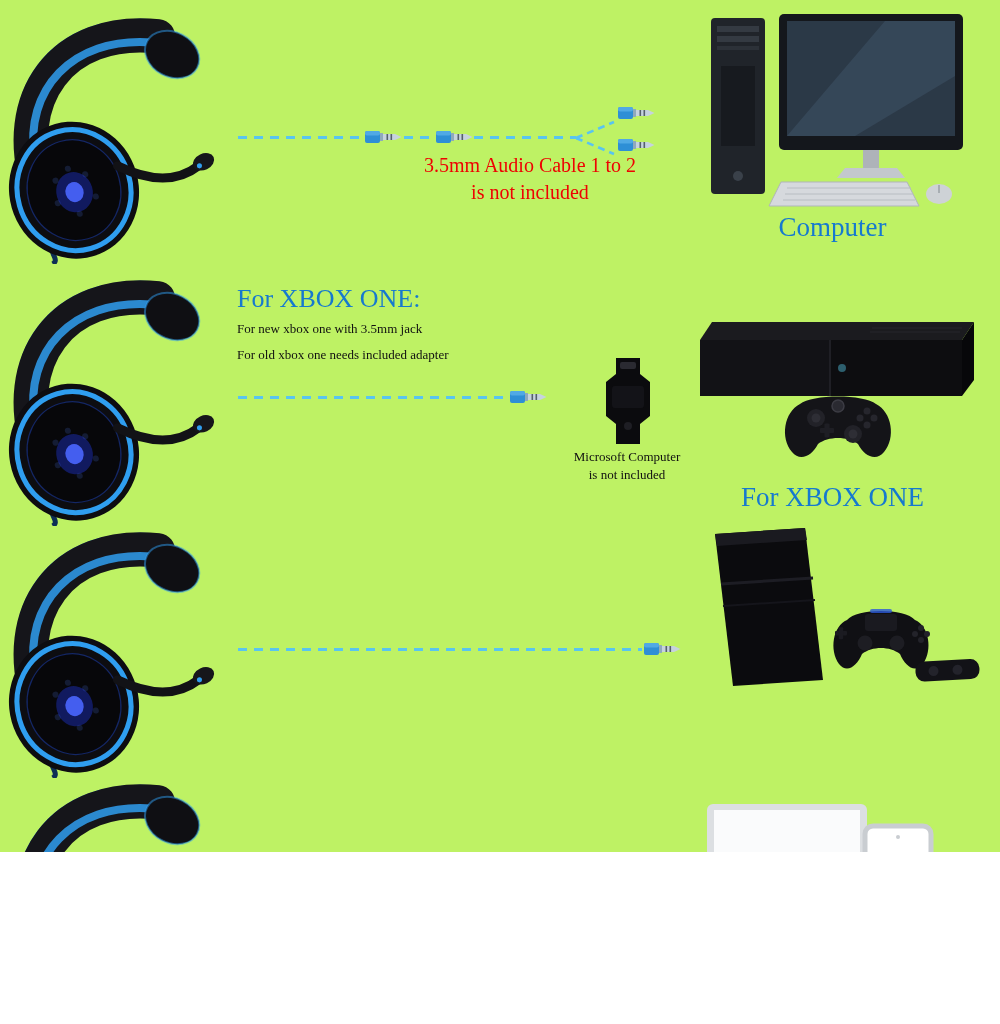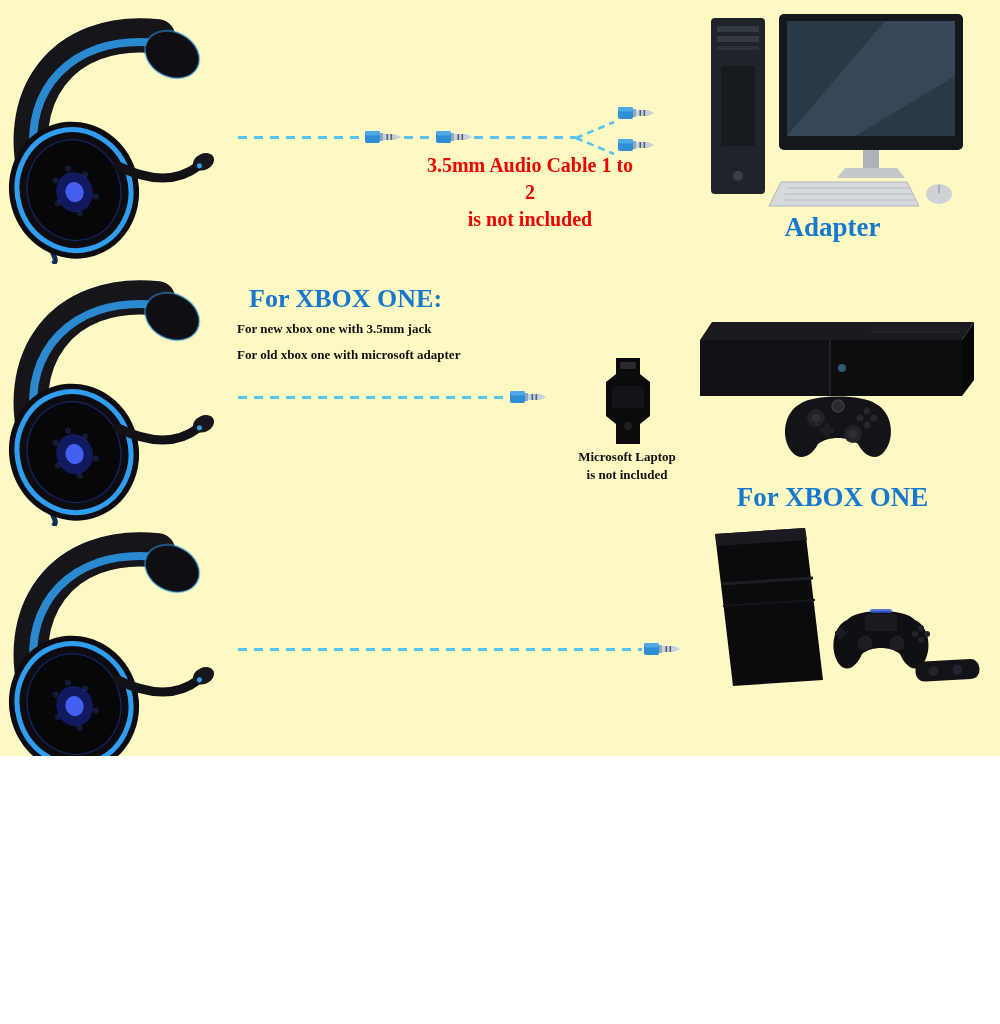--- a/index.html
+++ b/index.html
@@ -1,25 +1,25 @@
 <!DOCTYPE html>
 <html><head>
 <meta charset="utf-8">
 <style>
   html,body{margin:0;padding:0;background:#ffffff;}
-  .stage{position:relative;width:1000px;height:756px;background:#fef9c3;overflow:hidden;
-         font-family:"Liberation Serif",serif;font-weight:bold;}
+  .stage{position:relative;width:1000px;height:852px;background:#bef264;overflow:hidden;
+         font-family:"Liberation Serif",serif;}
   .abs{position:absolute;}
   .dash{position:absolute;height:3px;
         background:repeating-linear-gradient(90deg,#59c4f0 0 9px,transparent 9px 16px);}
   .blue-label{position:absolute;text-align:center;color:#1679cf;font-size:27px;
               font-family:"Liberation Serif",serif;}
   .red-note{position:absolute;text-align:center;color:#ee0202;font-size:20px;line-height:1.35;}
   .black-note{position:absolute;color:#101010;font-size:13px;line-height:1.38;}
-  .xbox-heading{position:absolute;color:#1679cf;font-size:26px;margin-left:12px;}
+  .xbox-heading{position:absolute;color:#1679cf;font-size:26px;}
   svg{display:block;}
   .headset{position:absolute;left:-2px;width:238px;height:258px;}
 </style>
 </head>
 <body>
 
 <svg width="0" height="0" style="position:absolute" aria-hidden="true">
   <symbol id="headset" viewBox="0 0 235 255">
     <path d="M55 232 C 48 244 62 250 54 255" fill="none" stroke="#0d2f55" stroke-width="5"></path>
     <path d="M30 176 C 2 84 58 10 158 20" fill="none" stroke="#2f9ef0" stroke-width="13" stroke-linecap="round"></path>
@@ -116,39 +116,39 @@
       <polygon points="86,176 212,176 224,200 74,200" fill="#d6d9dd" stroke="#b0b5ba" stroke-width="1"></polygon>
       <line x1="92" y1="182" x2="216" y2="182" stroke="#b8bdc2" stroke-width="1"></line>
       <line x1="90" y1="188" x2="218" y2="188" stroke="#b8bdc2" stroke-width="1"></line>
       <line x1="88" y1="194" x2="220" y2="194" stroke="#b8bdc2" stroke-width="1"></line>
     </g>
     <g>
       <ellipse cx="244" cy="188" rx="13" ry="10" fill="#ced2d6"></ellipse>
       <line x1="244" y1="179" x2="244" y2="187" stroke="#9aa0a6" stroke-width="1.5"></line>
     </g>
   </svg>
-  <div class="blue-label" style="left:700px;top:212px;width:265px">Adapter</div>
+  <div class="blue-label" style="left:700px;top:212px;width:265px">Computer</div>
 
   <svg class="headset" style="top:268px" viewBox="0 0 235 255">
       <use href="#headset"></use>
     </svg>
 
   <div class="xbox-heading" style="left:237px;top:284px">For XBOX ONE:</div>
   <div class="black-note" style="left:237px;top:320px">For new xbox one with 3.5mm jack</div>
-  <div class="black-note" style="left:237px;top:346px">For old xbox one with microsoft adapter</div>
+  <div class="black-note" style="left:237px;top:346px">For old xbox one needs included adapter</div>
 
   <div class="dash" style="left:238px;top:396px;width:270px"></div>
   <svg class="abs" style="left:510px;top:388px" width="38" height="18" viewBox="0 0 38 18">
       <use href="#jack"></use>
     </svg>
   <svg class="abs" style="left:596px;top:356px" width="64" height="90" viewBox="0 0 64 90">
       <use href="#adapter"></use>
     </svg>
   <div class="black-note" style="left:537px;top:448px;width:180px;text-align:center">
-    <div>Microsoft Laptop</div>
+    <div>Microsoft Computer</div>
     <div>is not included</div>
   </div>
 
   <svg class="abs" style="left:690px;top:302px" width="290" height="170" viewBox="0 0 290 170">
     <g>
       <polygon points="22,20 284,20 272,38 10,38" fill="#1b1b1f"></polygon>
       <rect x="10" y="38" width="262" height="56" fill="#0d0d10"></rect>
       <polygon points="284,20 284,78 272,94 272,38" fill="#07070a"></polygon>
       <rect x="10" y="38" width="130" height="56" fill="#121216"></rect>
       <line x1="140" y1="38" x2="140" y2="94" stroke="#1f1f25" stroke-width="2"></line>

